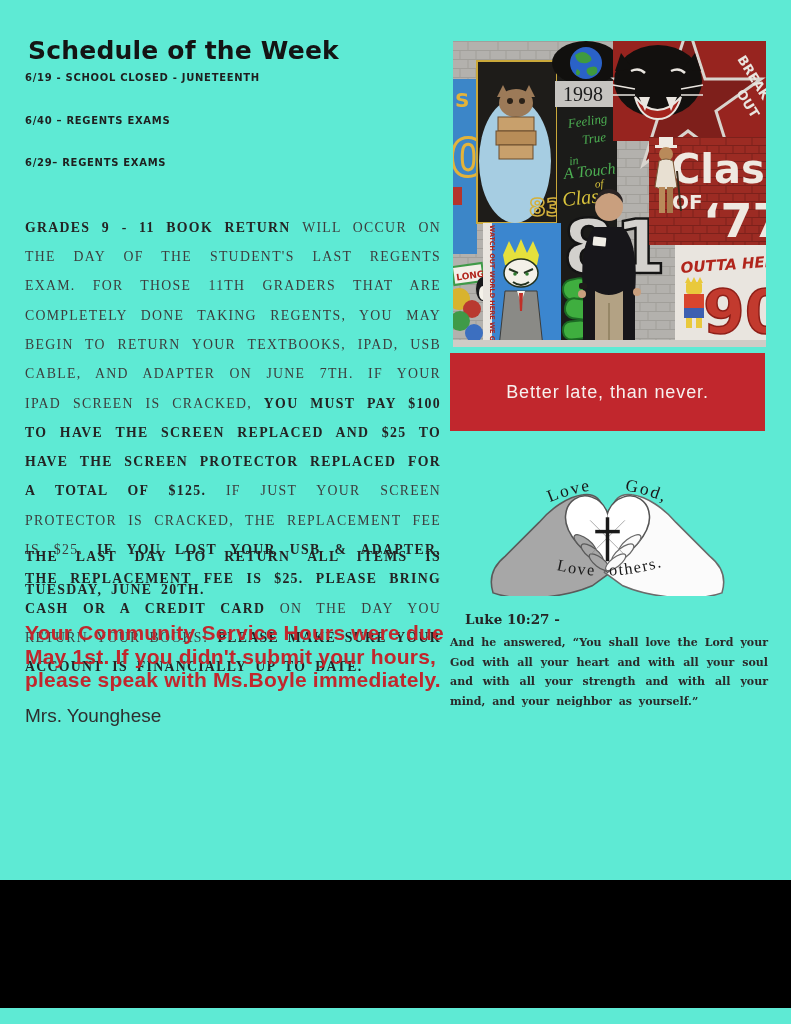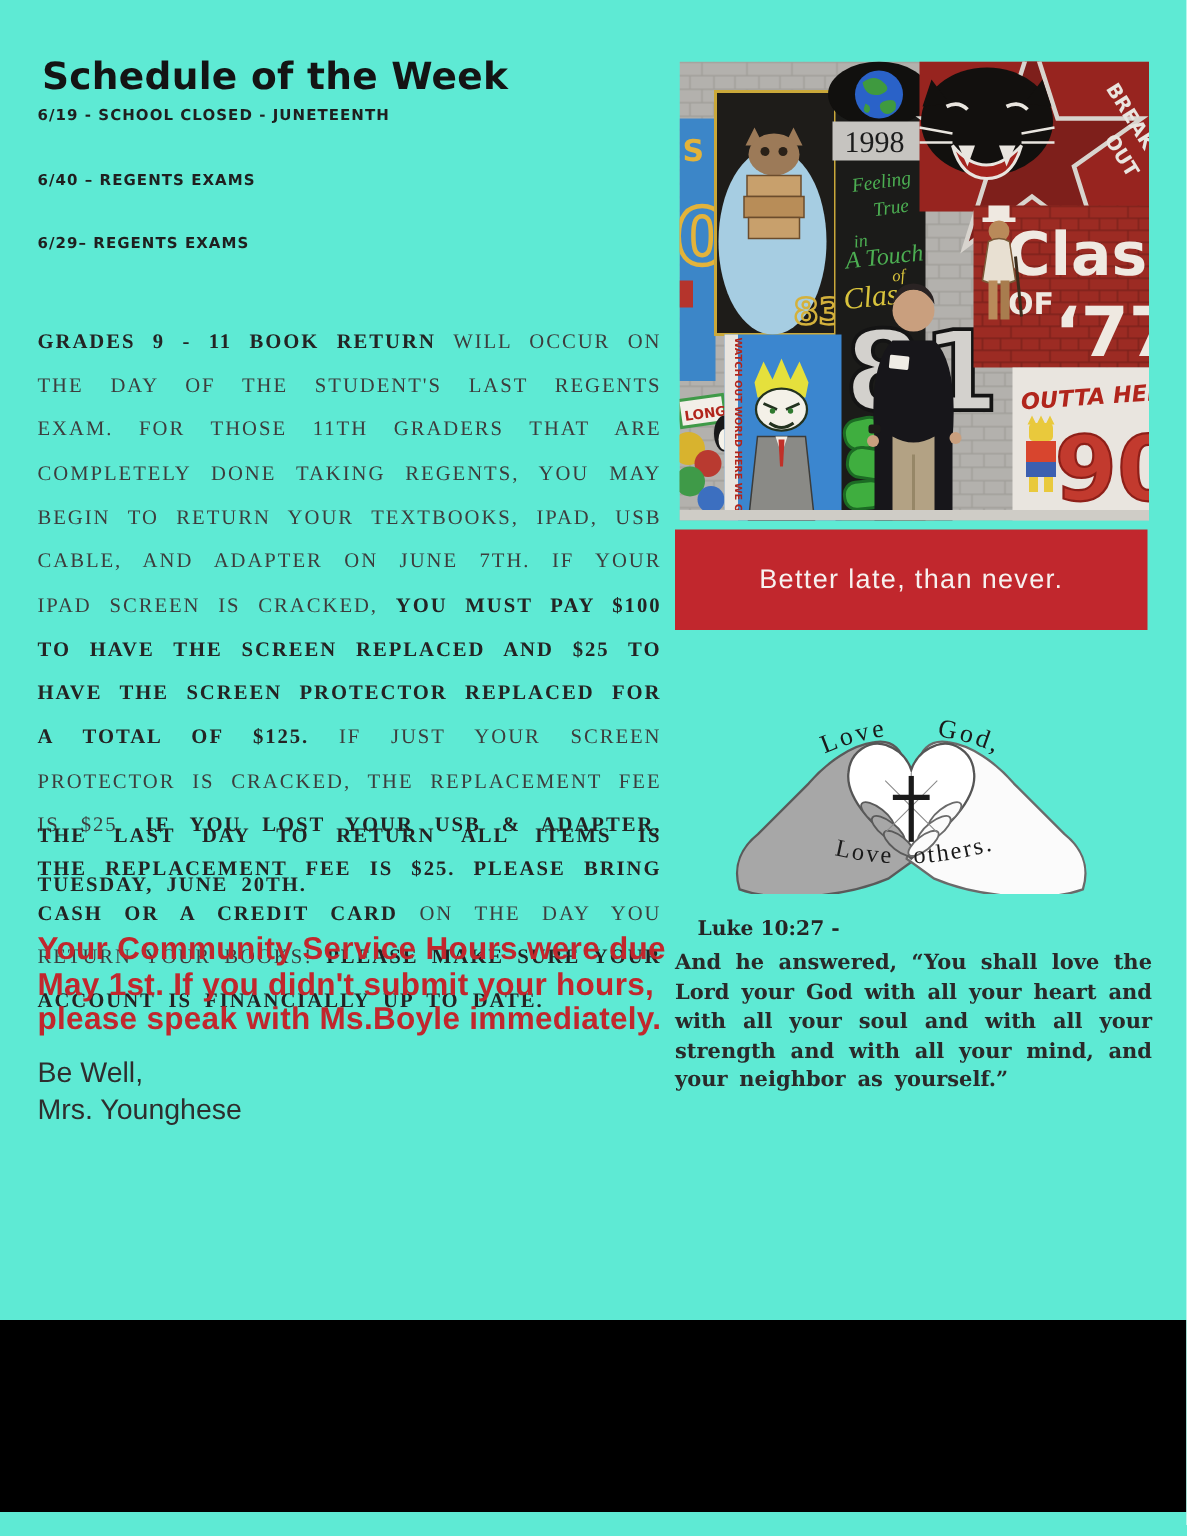--- a/index.html
+++ b/index.html
@@ -22,29 +22,29 @@
   .deadline{position:absolute;left:25px;top:526px;width:416px;
     font-family:"Liberation Serif",serif;font-weight:700;font-size:13.8px;
     line-height:33px;letter-spacing:1.3px;word-spacing:4px;text-align:justify;color:#242424;}
 
   .notice{position:absolute;left:25px;top:621px;width:425px;
     font-weight:700;font-size:21px;line-height:23.5px;letter-spacing:.2px;color:#c1272d;}
   .signoff{position:absolute;left:25px;top:703px;font-size:19px;line-height:25px;color:#2e2e2e;}
 
   
   .mural{position:absolute;left:453px;top:41px;width:313px;height:306px;display:block;}
-  .banner{position:absolute;left:450px;top:353px;width:315px;height:67px;background:#c1272d;
+  .banner{position:absolute;left:450px;top:353px;width:315px;height:78px;background:#c1272d;
     display:flex;align-items:center;justify-content:center;}
   .banner-text{color:#f7f1ef;font-size:18px;letter-spacing:.9px;font-weight:400;}
   .hands{position:absolute;left:490px;top:458px;width:235px;height:138px;display:block;}
 
   .scripture-ref{position:absolute;left:450px;top:611px;
     font-family:"DejaVu Serif",serif;font-weight:700;font-size:13.5px;color:#252525;margin-left:15px;}
   .scripture-quote{position:absolute;left:450px;top:633px;width:318px;
-    font-family:"DejaVu Serif",serif;font-weight:700;font-size:14px;line-height:19.6px;
+    font-family:"DejaVu Serif",serif;font-weight:700;font-size:11px;line-height:19.6px;
     text-align:justify;word-spacing:3px;color:#2a2a2a;}
 
   .footer-bar{position:absolute;left:0;top:880px;width:791px;height:128px;background:#000000;}
 
   svg text{user-select:none;}
 </style>
 </head>
 <body>
 
 <div class="page">
@@ -52,21 +52,20 @@
   <div class="schedule-title">Schedule of the Week</div>
   <div class="schedule-item si-1">6/19 - SCHOOL CLOSED - JUNETEENTH</div>
   <div class="schedule-item si-2">6/40 – REGENTS EXAMS</div>
   <div class="schedule-item si-3">6/29– REGENTS EXAMS</div>
 
   <p class="book-return"><span class="seg-bold">GRADES 9 - 11 BOOK RETURN </span><span>WILL OCCUR ON THE DAY OF THE STUDENT'S LAST REGENTS EXAM. FOR THOSE 11TH GRADERS THAT ARE COMPLETELY DONE TAKING REGENTS, YOU MAY BEGIN TO RETURN YOUR TEXTBOOKS, IPAD, USB CABLE, AND ADAPTER ON JUNE 7TH. IF YOUR IPAD SCREEN IS CRACKED, </span><span class="seg-bold">YOU MUST PAY $100 TO HAVE THE SCREEN REPLACED AND $25 TO HAVE THE SCREEN PROTECTOR REPLACED FOR A TOTAL OF $125. </span><span>IF JUST YOUR SCREEN PROTECTOR IS CRACKED, THE REPLACEMENT FEE IS $25. </span><span class="seg-bold">IF YOU LOST YOUR USB &amp; ADAPTER, THE REPLACEMENT FEE IS $25. PLEASE BRING CASH OR A CREDIT CARD </span><span>ON THE DAY YOU RETURN YOUR BOOKS!  </span><span class="seg-bold">PLEASE MAKE SURE YOUR ACCOUNT IS FINANCIALLY UP TO DATE.</span></p>
   <p class="deadline">THE LAST DAY TO RETURN ALL ITEMS IS TUESDAY, JUNE 20TH.</p>
 
   <div class="notice">Your Community Service Hours were due May 1st. If you didn't submit your hours, please speak with Ms.Boyle immediately.</div>
   <div class="signoff">
-    <div>Be Well,</div>
     <div>Mrs. Younghese</div>
   </div>
 
   <svg class="mural" viewBox="0 0 313 306" preserveAspectRatio="none">
     <defs>
       <pattern id="brick" width="30" height="18" patternUnits="userSpaceOnUse">
         <rect width="30" height="18" fill="#b3b1ad"></rect>
         <path d="M0,0.5 H30 M0,9.5 H30 M15,0 V9 M7,9 V18 M23,9 V18" stroke="#a19f9a" stroke-width="1" fill="none"></path>
       </pattern>
       <pattern id="redbrick" width="26" height="16" patternUnits="userSpaceOnUse">

